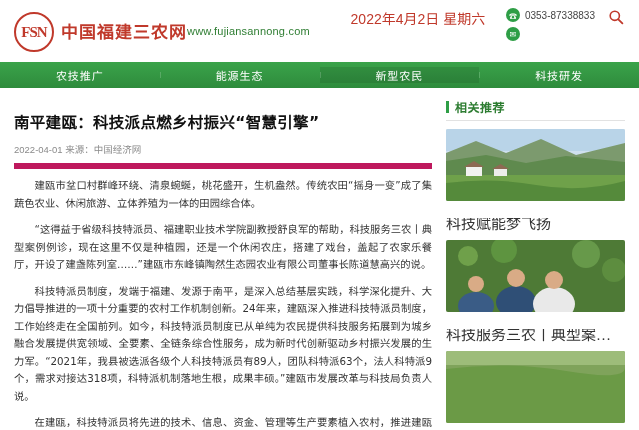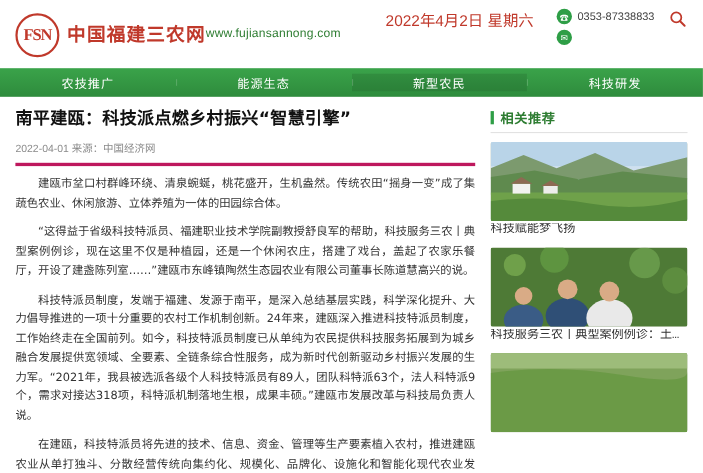--- a/index.html
+++ b/index.html
@@ -132,29 +132,29 @@
     display: flex;
     padding: 10px 14px 0 14px;
     gap: 14px;
   }
   .article { width: 418px; }
   .article-title {
     font-size: 15.5px;
     font-weight: bold;
     color: #111;
     line-height: 21px;
-    margin: 0 0 8px 0;
+    margin: 15px 0 8px 0;
     letter-spacing: .3px;
     font-family: "DejaVu Sans", sans-serif;
   }
   .article-meta {
     font-size: 9.5px;
     color: #8a8a8a;
     padding-bottom: 7px;
-    border-bottom: 3px solid #be185d;
+    border-bottom: 6px solid #be185d;
     margin-bottom: 8px;
   }
   .para {
     font-size: 10.3px;
     line-height: 17.5px;
     color: #333;
     text-align: justify;
     margin: 0 0 9px 0;
     text-indent: 2em;
     font-family: "DejaVu Sans", sans-serif;
@@ -184,28 +184,28 @@
   .rec-item { margin-bottom: 9px; }
   .rec-thumb {
     width: 179px;
     height: 72px;
     border-radius: 2px;
     overflow: hidden;
     position: relative;
     background: #cfd8c8;
   }
   .rec-caption {
-    font-size: 11px;
+    font-size: 15px;
     color: #333;
-    margin-top: 2px;
+    margin-top: 17px;
     line-height: 13px;
     white-space: nowrap;
     overflow: hidden;
     text-overflow: ellipsis;
-    font-family: Liberation Mono, monospace;
+    font-family: Liberation Serif, serif;
   }
   svg { display: block; }
 </style>
 </head>
 <body>
 
 <div class="page">
 
   <div class="header">
     <div class="logo-wrap">

